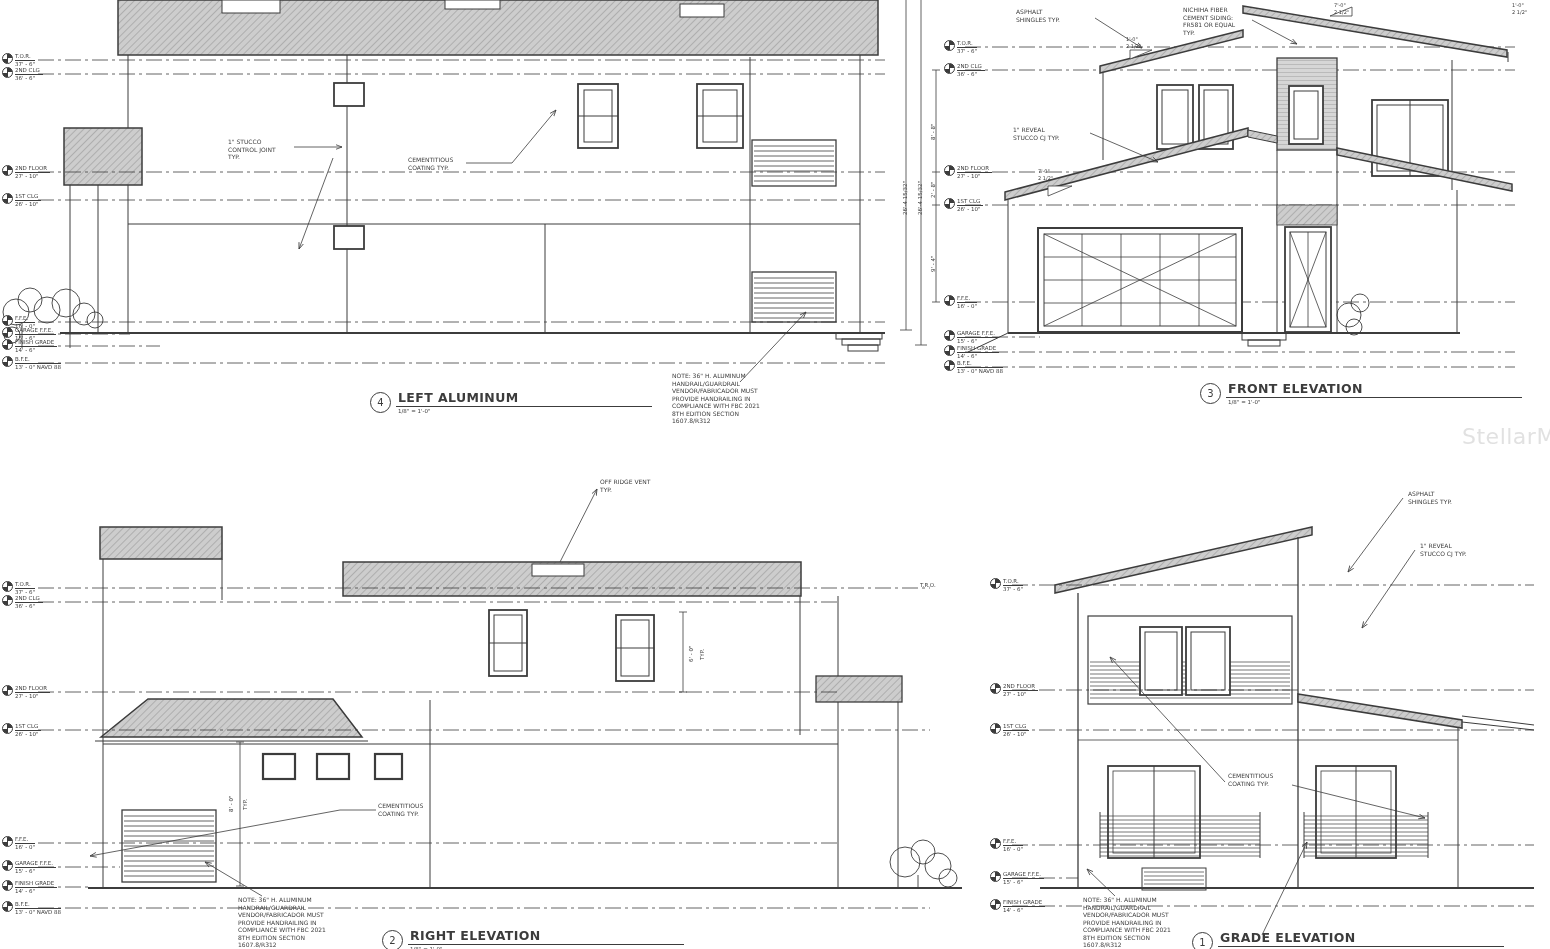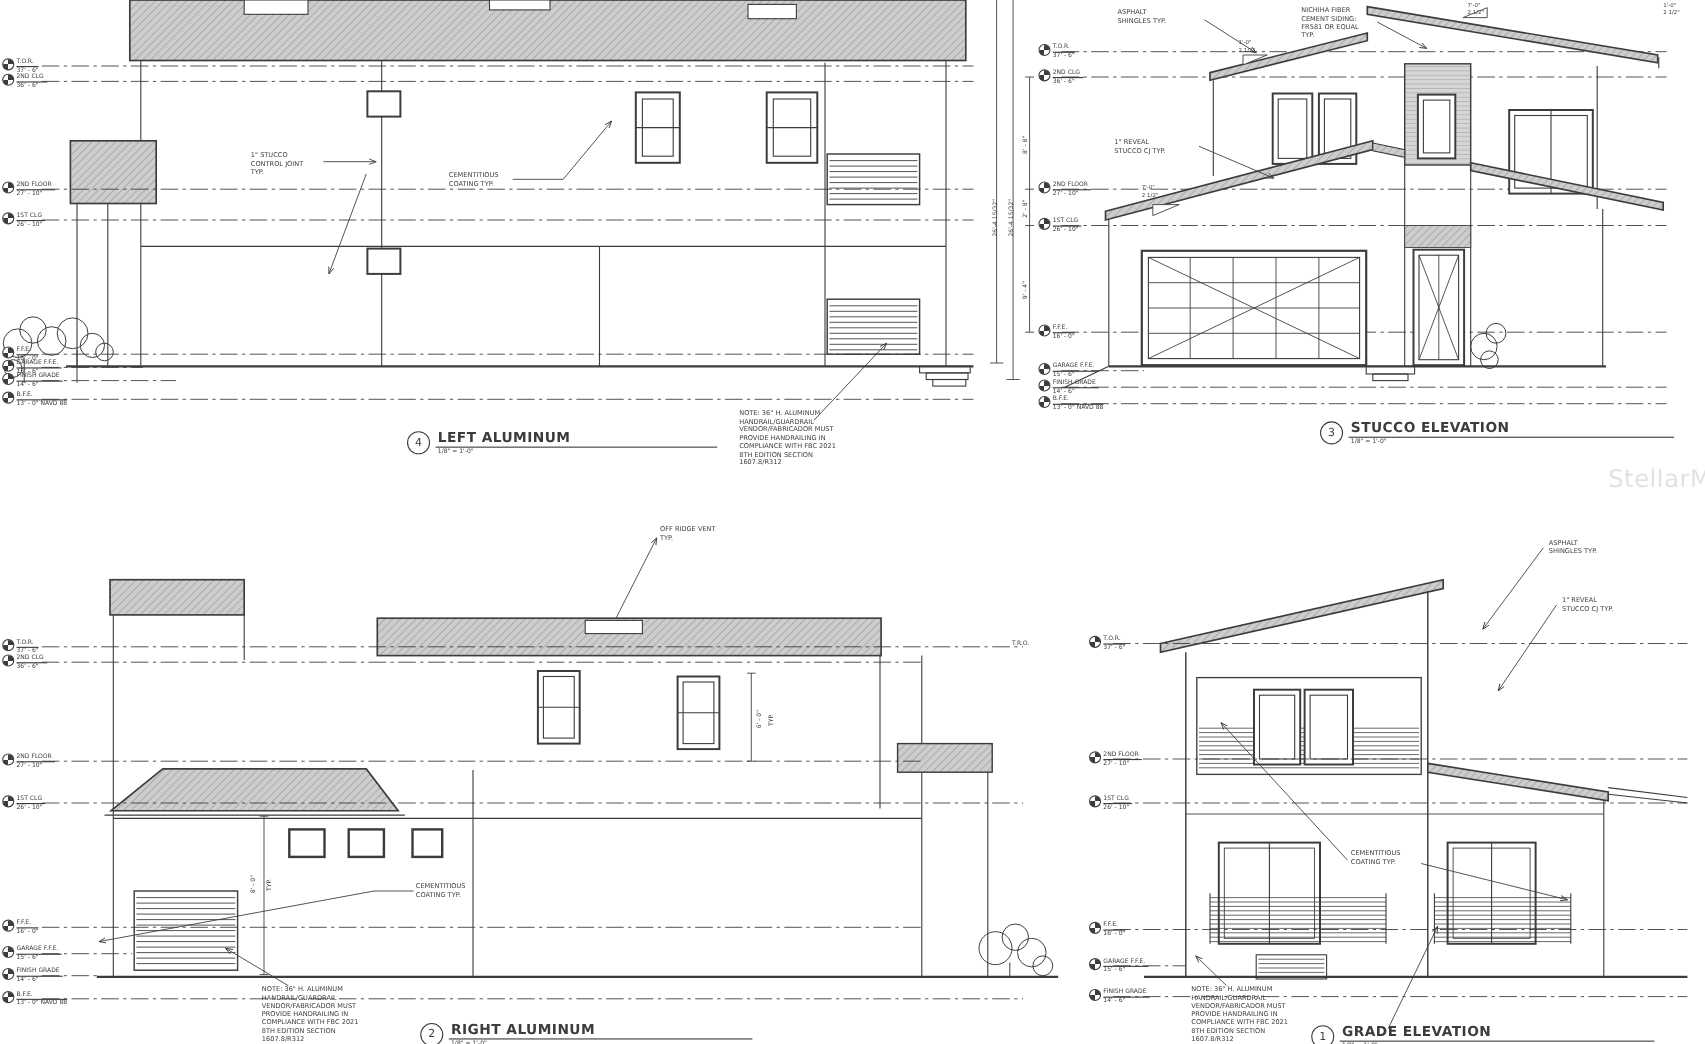--- a/index.html
+++ b/index.html
@@ -371,21 +371,21 @@
 <div class="slope" style="left:1512px;top:2px">1'-0"
 2 1/2"</div>
 <div class="slope" style="left:1126px;top:36px">1'-0"
 2 1/2"</div>
 <div class="slope" style="left:1038px;top:168px">7'-0"
 2 1/2"</div>
 
 <div class="title" style="left:1200px;top:381px">
   <div class="tnum">3</div>
   <div class="tcol">
-        <div class="ttext" style="width:290px">STUCCO ELEVATION</div>
+        <div class="ttext" style="width:290px">FRONT ELEVATION</div>
   <div class="tscale">1/8" = 1'-0"</div>
       </div>
 </div>
 
 <div class="datum" style="left:2px;top:581px">
       <span class="dsym"></span>
       <div class="dtxt">
         <div class="dlbl">T.O.R.</div>
         <div class="dval">37' - 6"</div>
       </div>
@@ -454,21 +454,21 @@
 1607.8/R312</div>
 
 <div class="vlbl" style="left:228px;top:812px">8' - 0"</div>
 <div class="vlbl" style="left:242px;top:810px">TYP.</div>
 <div class="vlbl" style="left:688px;top:662px">6' - 0"</div>
 <div class="vlbl" style="left:699px;top:660px">TYP.</div>
 
 <div class="title" style="left:382px;top:928px">
   <div class="tnum">2</div>
   <div class="tcol">
-        <div class="ttext" style="width:270px">RIGHT ALUMINUM</div>
+        <div class="ttext" style="width:270px">RIGHT ELEVATION</div>
   <div class="tscale">1/8" = 1'-0"</div>
       </div>
 </div>
 
 <div class="datum" style="left:990px;top:578px">
       <span class="dsym"></span>
       <div class="dtxt">
         <div class="dlbl">T.O.R.</div>
         <div class="dval">37' - 6"</div>
       </div>

